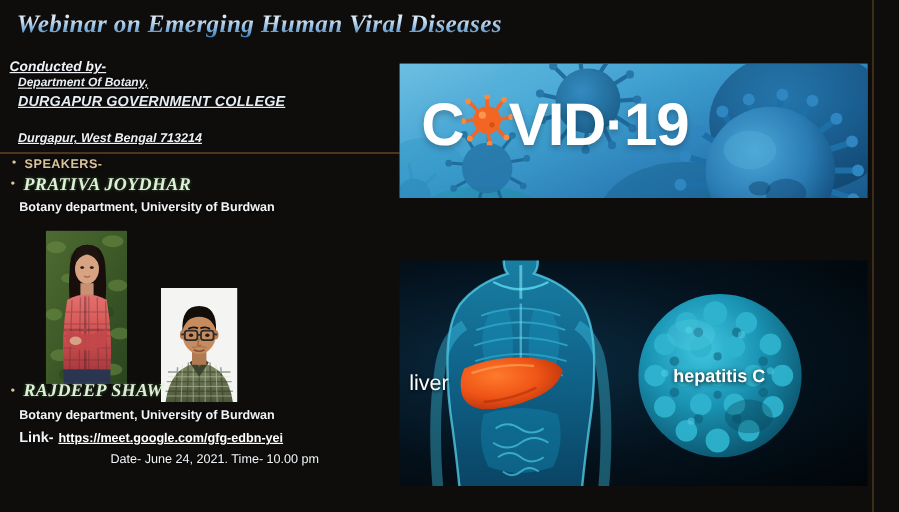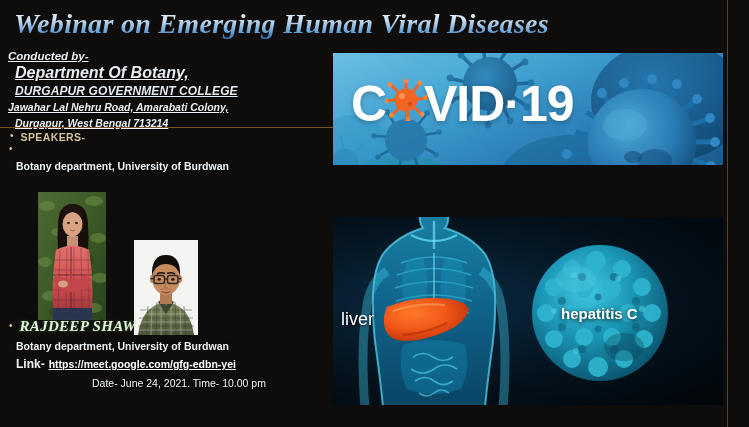--- a/index.html
+++ b/index.html
@@ -16,21 +16,21 @@
   }
 
   
   #title {
     position: absolute;
     left: 14px; top: 8px;
     width: 700px;
     font-family: "Liberation Serif", serif;
     font-style: italic;
     font-weight: bold;
-    font-size: 28px;
+    font-size: 21px;
     letter-spacing: 0.3px;
     background: linear-gradient(180deg, #eef4fb 0%, #cfe2f4 35%, #5d9ad0 78%, #2d6ca8 100%);
     -webkit-background-clip: text;
     background-clip: text;
     color: transparent;
     -webkit-text-fill-color: transparent;
     white-space: nowrap;
   }
 
   
@@ -48,24 +48,24 @@
     color: #eef1f5;
   }
   #conducted .ln {
     font-style: italic;
     font-weight: bold;
     white-space: nowrap;
     text-shadow: 0 0 2px rgba(0,0,0,.9);
     text-decoration: underline;
   }
   .cb-1 { font-size: 11.5px; margin-left: 2px; }
-  .cb-2 { font-size: 16px; margin-left: 9px; margin-top: 2px; color: #e9eef4; }
+  .cb-2 { font-size: 10px; margin-left: 9px; margin-top: 2px; color: #e9eef4; }
   .cb-3 { font-size: 12px; margin-left: 9px; margin-top: 2px; color: #e6ecf3; letter-spacing: .1px; }
   .cb-4 { font-size: 10.5px; margin-left: 2px; margin-top: 3px; font-style: normal; font-weight: bold; }
-  .cb-5 { font-size: 10.5px; margin-left: 9px; margin-top: 4px; font-style: normal; font-weight: bold; }
+  .cb-5 { font-size: 10.5px; margin-left: 9px; margin-top: 18px; font-style: normal; font-weight: bold; }
 
   
   #h-rule {
     position: absolute;
     left: 0; top: 127px; width: 333px; height: 1px;
     background: #7a5229;
   }
 
   
   #speakers { position: absolute; left: 10px; top: 131px; width: 320px; }
@@ -172,34 +172,34 @@
 <div id="slide">
 
   <div id="title">Webinar on Emerging Human Viral Diseases</div>
 
   <div id="right-rule"></div>
 
   <div id="conducted">
     <div class="ln cb-1">Conducted by-</div>
     <div class="ln cb-2">Department Of Botany,</div>
     <div class="ln cb-3">DURGAPUR GOVERNMENT COLLEGE</div>
-    <div class="ln cb-4">Jawahar Lal Nehru Road, Amarabati Colony,</div>
     <div class="ln cb-5">Durgapur, West Bengal 713214</div>
   </div>
 
   <div id="h-rule"></div>
 
   <div id="speakers">
     <div class="bullet-row">
       <span class="dot">•</span>
       <span class="sp-head">SPEAKERS-</span>
     </div>
 
     <div class="bullet-row" id="speaker1-name">
       <span class="dot">•</span>
+      <span class="sp-name green">PRATIVA JOYDHAR</span>
     </div>
 
     <div class="sp-affil" id="speaker1-affil">Botany department, University of Burdwan</div>
   </div>
 
   <div class="photo" id="photo-prativa">
     <svg width="68" height="128" viewBox="0 0 68 128">
       <defs>
         <linearGradient id="foliage" x1="0" y1="0" x2="1" y2="1">
           <stop offset="0%" stop-color="#4e6b33"></stop>

